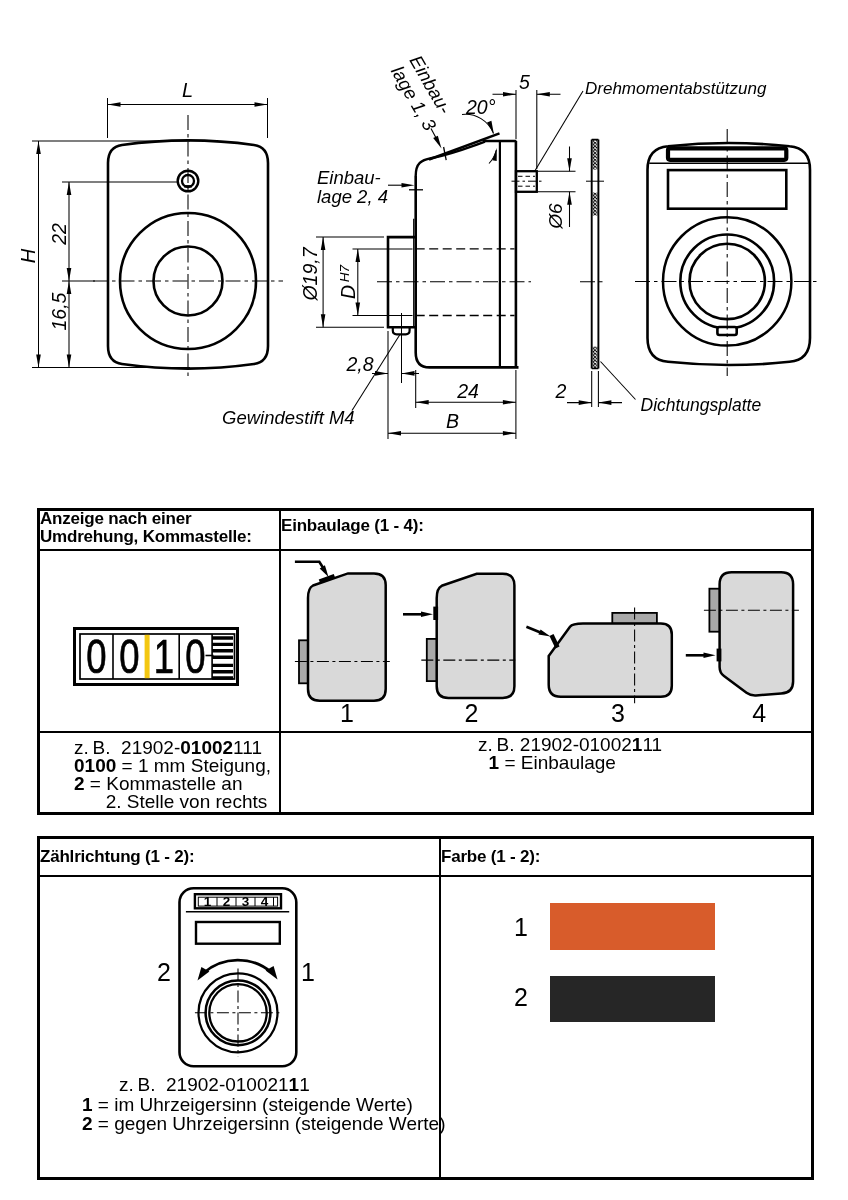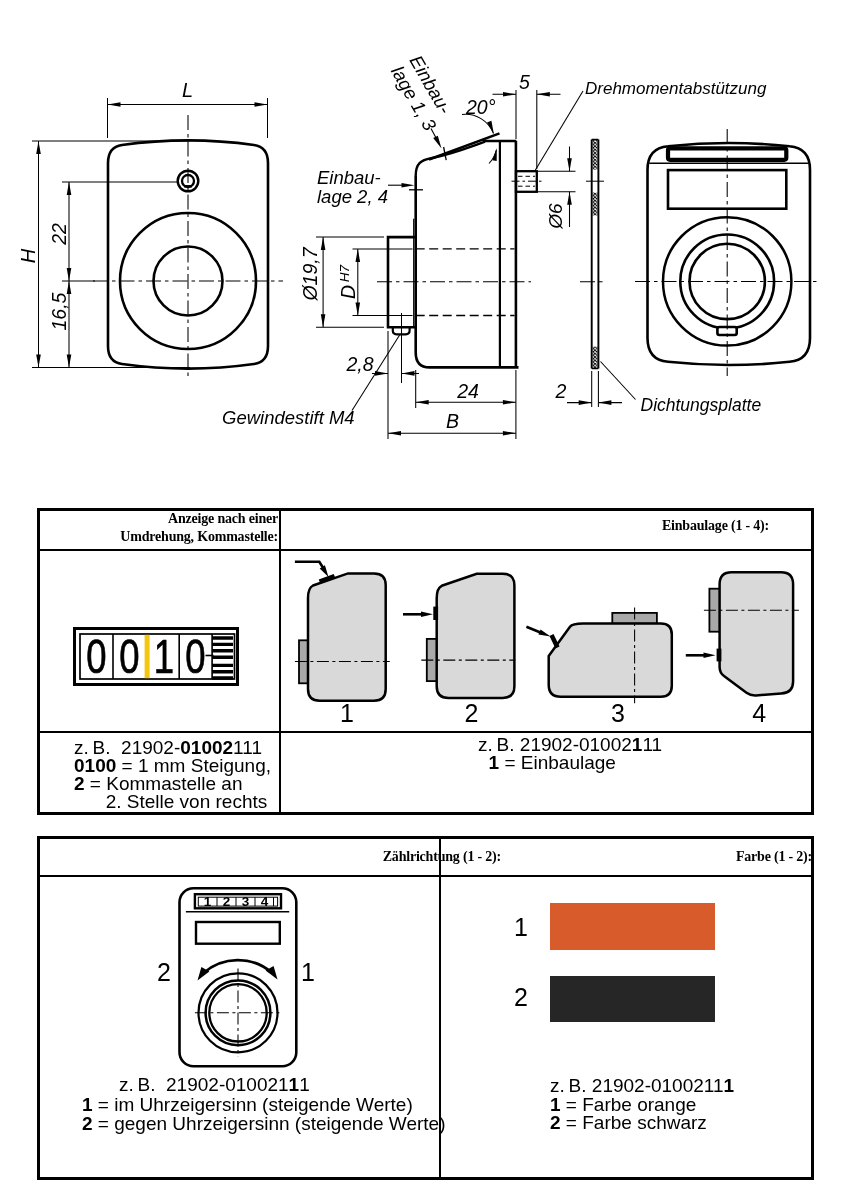--- a/index.html
+++ b/index.html
@@ -2,21 +2,21 @@
 <html><head>
 <meta charset="utf-8">
 <style>
   html,body{margin:0;padding:0;background:#fff;}
   body{width:848px;height:1200px;font-family:"Liberation Sans",sans-serif;}
   .page{position:relative;width:848px;height:1200px;overflow:hidden;}
   .abs{position:absolute;}
   .tbl{position:absolute;border:3px solid #000;box-sizing:border-box;background:#fff;}
   .hline{position:absolute;background:#000;height:2px;}
   .vline{position:absolute;background:#000;width:2px;}
-  .hdr{font-weight:bold;font-size:14px;letter-spacing:-0.2px;text-align:right;line-height:18px;font-family:Liberation Serif, serif;}
+  .hdr{font-weight:bold;font-size:17px;letter-spacing:-0.2px;text-align:left;line-height:18px;}
   .txt{font-size:19px;line-height:19px;white-space:pre;}
   .big{font-size:25px;}
   svg text{font-family:"Liberation Sans",sans-serif;}
 </style>
 </head>
 <body>
 <div class="page">
 
 <svg class="abs" style="left:0;top:0" width="848" height="500" viewBox="0 0 848 500">
 <defs>
@@ -350,23 +350,20 @@
 <div class="vline" style="left:439px;top:838px;height:340px;"></div>
 
 <div class="abs hdr" style="left:40px;top:848px;width:461px;">Zählrichtung (1 - 2):</div>
 
 <div class="abs hdr" style="left:441px;top:848px;width:371px;">Farbe (1 - 2):</div>
 
 <div class="abs txt" style="left:82px;top:1075px;line-height:19.5px;">       z. B.  21902-010021<b>1</b>1
 <b>1</b> = im Uhrzeigersinn (steigende Werte)
 <b>2</b> = gegen Uhrzeigersinn (steigende Werte)</div>
 
-<div class="abs txt" style="left:550px;top:1077px;line-height:18.5px;">z. B. 21902-0100211<b>1</b>
-<b>1</b> = Farbe orange
-<b>2</b> = Farbe schwarz</div>
 
 <svg class="abs" style="left:150px;top:880px;" width="180" height="200" viewBox="150 880 180 200">
 <g fill="none" stroke="#000">
 
 <rect x="179.5" y="888.3" width="116.8" height="178" rx="14" stroke-width="2.6"></rect>
 
 <rect x="194.9" y="894.2" width="86.1" height="14.1" stroke-width="2.4"></rect>
 
 <rect x="198.3" y="897.2" width="79.3" height="8.9" stroke-width="1"></rect>
 

